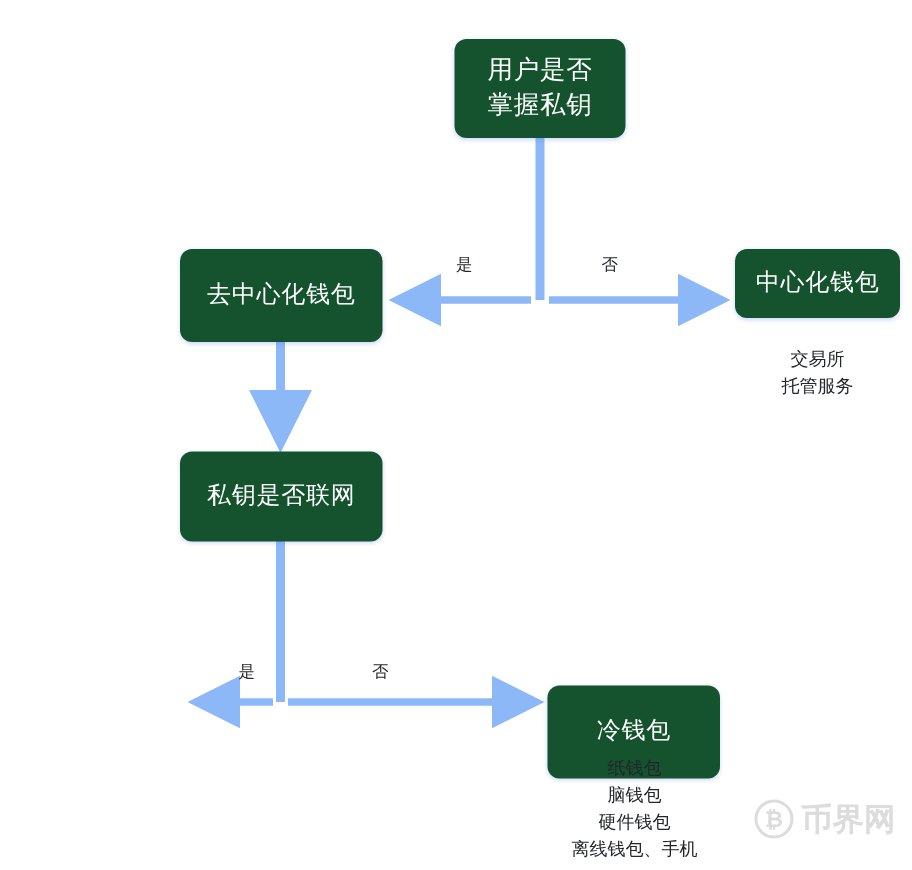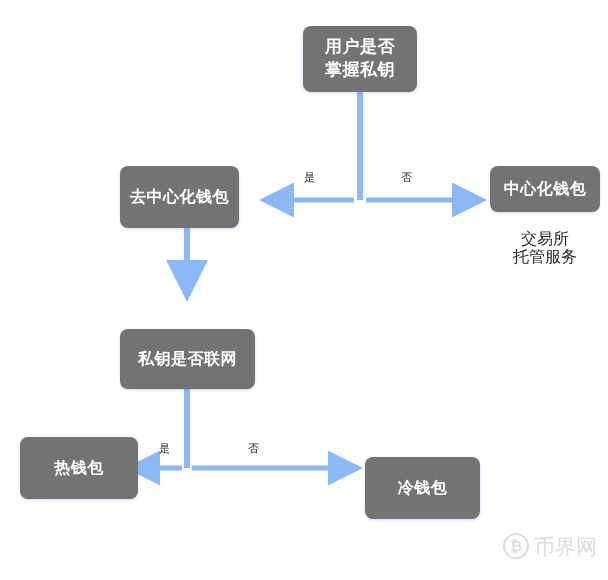--- a/index.html
+++ b/index.html
@@ -17,36 +17,36 @@
     background: #ffffff;
     overflow: hidden;
   }
   .node {
     position: absolute;
     box-sizing: border-box;
     display: flex;
     align-items: center;
     justify-content: center;
     text-align: center;
-    background: #737373;
+    background: #14532d;
     color: #ffffff;
     border-radius: 8px;
-    font-weight: bold;
+    font-weight: normal;
     line-height: 1.35;
     letter-spacing: 0.5px;
     box-shadow: 0 1px 3px rgba(76,120,238,0.28);
     white-space: pre-line;
   }
   .node-lg { font-size: 17px; }
   .node-md { font-size: 16px; }
 
   .sublabels {
     position: absolute;
     text-align: center;
-    font-size: 16px;
+    font-size: 12px;
     line-height: 18px;
     color: #23262b;
     white-space: pre-line;
   }
 
   .edge-label {
     position: absolute;
     font-size: 11px;
     color: #23262b;
     line-height: 1;
@@ -78,21 +78,21 @@
     align-items: center;
     justify-content: center;
     color: #dcdcdc;
     font-size: 15px;
     font-weight: bold;
     font-family: "DejaVu Sans", sans-serif;
   }
   .wm-text {
     color: #dcdcdc;
     font-size: 21px;
-    font-weight: normal;
+    font-weight: bold;
     letter-spacing: 0px;
     line-height: 1;
   }
 </style>
 </head>
 <body>
 
 <div id="canvas">
 
   <svg class="links" viewBox="0 0 608 580" xmlns="http://www.w3.org/2000/svg">
@@ -119,34 +119,37 @@
     <line x1="187" y1="360" x2="187" y2="468" stroke="#8cb8f8" stroke-width="6"></line>
 
     <line x1="182" y1="468" x2="130" y2="468" stroke="#8cb8f8" stroke-width="5" marker-end="url(#arrow-left)"></line>
 
     <line x1="192" y1="468" x2="358" y2="468" stroke="#8cb8f8" stroke-width="5" marker-end="url(#arrow-right)"></line>
   </svg>
 
   <div class="node node-lg" style="left:303px; top:26px; width:114px; height:66px;">用户是否
 掌握私钥</div>
 
-  <div class="node node-md" style="left:120px; top:166px; width:119px; height:62px;">去中心化钱包</div>
+  <div class="node node-md" style="left:120px; top:166px; width:135px; height:62px;">去中心化钱包</div>
 
   <div class="node node-md" style="left:490px; top:166px; width:110px; height:46px;">中心化钱包</div>
 
-  <div class="node node-md" style="left:120px; top:301px; width:135px; height:60px;margin-top:28px;">私钥是否联网</div>
+  <div class="node node-md" style="left:120px; top:301px; width:135px; height:60px;">私钥是否联网</div>
 
-  <div class="node node-md" style="left:20px; top:437px; width:118px; height:62px;">热钱包</div>
 
   <div class="node node-md" style="left:365px; top:437px; width:115px; height:62px;margin-top:20px;">冷钱包</div>
 
   <div class="sublabels" style="left:490px; top:230px; width:110px;">交易所
 托管服务</div>
 
 
+  <div class="sublabels" style="left:348px; top:503px; width:150px;">纸钱包
+脑钱包
+硬件钱包
+离线钱包、手机</div>
 
   <div class="edge-label" style="left:304px; top:172px;">是</div>
   <div class="edge-label" style="left:401px; top:172px;">否</div>
   <div class="edge-label" style="left:159px; top:443px;">是</div>
   <div class="edge-label" style="left:248px; top:443px;">否</div>
 
   <div class="watermark" style="left:503px; top:533px;">
     <span class="wm-mark">₿</span>
     <span class="wm-text">币界网</span>
   </div>

